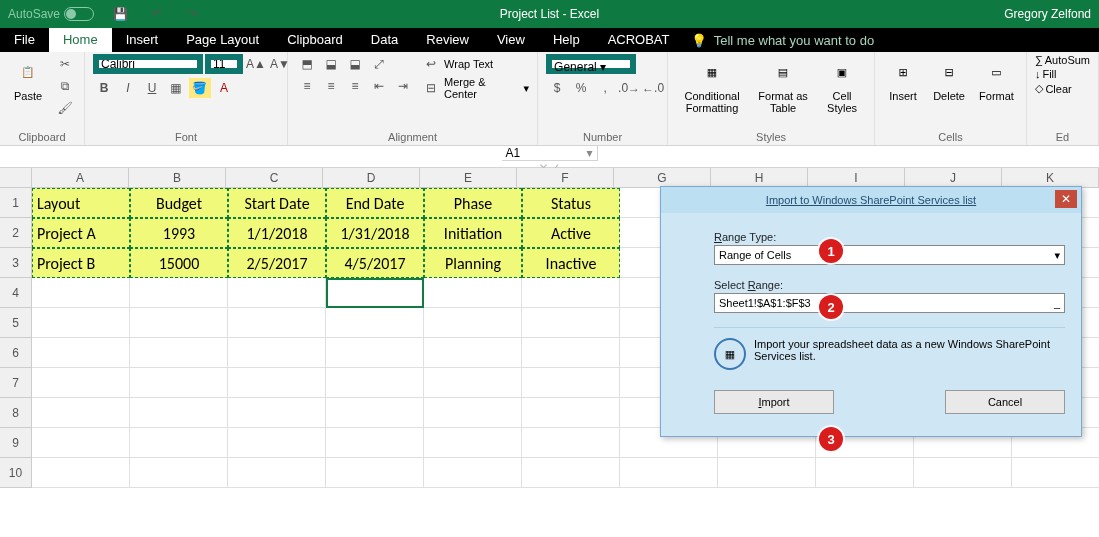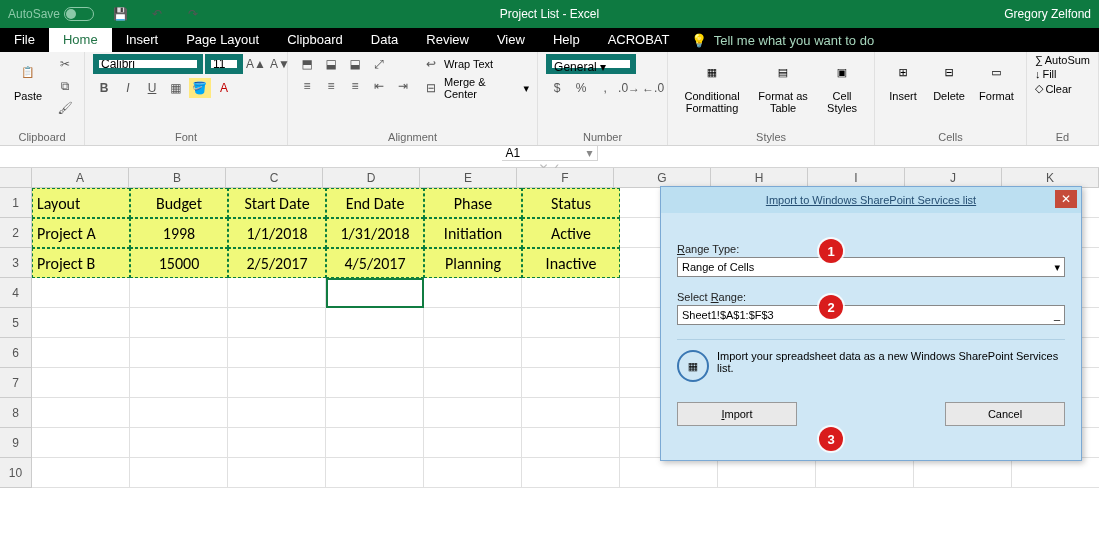--- a/index.html
+++ b/index.html
@@ -45,21 +45,21 @@
 .row-h { width: 32px; height: 30px; background: #f0f0f0; border-right: 1px solid #ccc; border-bottom: 1px solid #ccc; display: flex; align-items: center; justify-content: center; color: #555; }
 .cells { display: grid; grid-template-columns: 98px 98px 98px 98px 98px 98px 98px 98px 98px 98px 98px; grid-auto-rows: 30px; }
 .cell { border-right: 1px solid #e0e0e0; border-bottom: 1px solid #e0e0e0; padding: 2px 4px; display: flex; align-items: center; font-size: 16px; }
 .cell.hl { background: #f0f97a; border: 1px dashed #0a7e3d; font-family: Calibri, sans-serif; }
 .cell.hl.center { justify-content: center; }
 .cell.sel { outline: 2px solid #107c41; outline-offset: -2px; }
 
 .dialog { position: absolute; left: 660px; top: 18px; width: 422px; background: #cfe7f5; border: 1px solid #7ba9d4; box-shadow: 2px 2px 6px rgba(0,0,0,.25); font-size: 11px; }
 .dlg-title { height: 26px; background: #bcdff1; display: flex; align-items: center; justify-content: center; color: #264f73; position: relative; text-decoration: underline; }
 .dlg-close { position: absolute; right: 4px; top: 3px; width: 22px; height: 18px; background: #c54b3a; color: #fff; display: flex; align-items: center; justify-content: center; font-size: 12px; }
-.dlg-body { padding: 24px 16px; }
+.dlg-body { padding: 12px 16px; margin-left: 37px; }
 .dlg-body label { display: block; margin: 6px 0 2px; color: #222; }
 .dlg-combo { width: 100%; height: 20px; border: 1px solid #888; background: #fff; padding: 0 4px; display: flex; align-items: center; justify-content: space-between; }
 .dlg-text { width: 100%; height: 20px; border: 1px solid #888; background: #fff; padding: 0 4px; display: flex; align-items: center; justify-content: space-between; }
 .info-row { display: flex; gap: 8px; margin: 14px 0; padding-top: 10px; border-top: 1px solid #b0d0e4; }
 .info-icon { width: 32px; height: 32px; border: 2px solid #3a77b3; border-radius: 50%; display: flex; align-items: center; justify-content: center; }
 .dlg-btns { display: flex; justify-content: space-between; padding: 6px 0 10px; }
 .dlg-btn { width: 120px; height: 24px; background: #e9e9e9; border: 1px solid #999; display: flex; align-items: center; justify-content: center; cursor: pointer; }
 .callout { position: absolute; width: 24px; height: 24px; border-radius: 50%; background: #d91c1c; color: #fff; display: flex; align-items: center; justify-content: center; font-weight: bold; font-size: 13px; box-shadow: 0 0 0 2px rgba(255,255,255,.8); }
 .underline-key { text-decoration: underline; }
 </style>
@@ -283,21 +283,21 @@
         <div class="cell hl center">Start Date</div>
         <div class="cell hl center">End Date</div>
         <div class="cell hl center">Phase</div>
         <div class="cell hl center">Status</div>
         <div class="cell"></div>
         <div class="cell"></div>
         <div class="cell"></div>
         <div class="cell"></div>
         <div class="cell"></div>
         <div class="cell hl">Project A</div>
-        <div class="cell hl center">1998</div>
+        <div class="cell hl center">1993</div>
         <div class="cell hl center">1/1/2018</div>
         <div class="cell hl center">1/31/2018</div>
         <div class="cell hl center">Initiation</div>
         <div class="cell hl center">Active</div>
         <div class="cell"></div>
         <div class="cell"></div>
         <div class="cell"></div>
         <div class="cell"></div>
         <div class="cell"></div>
         <div class="cell hl">Project B</div>

